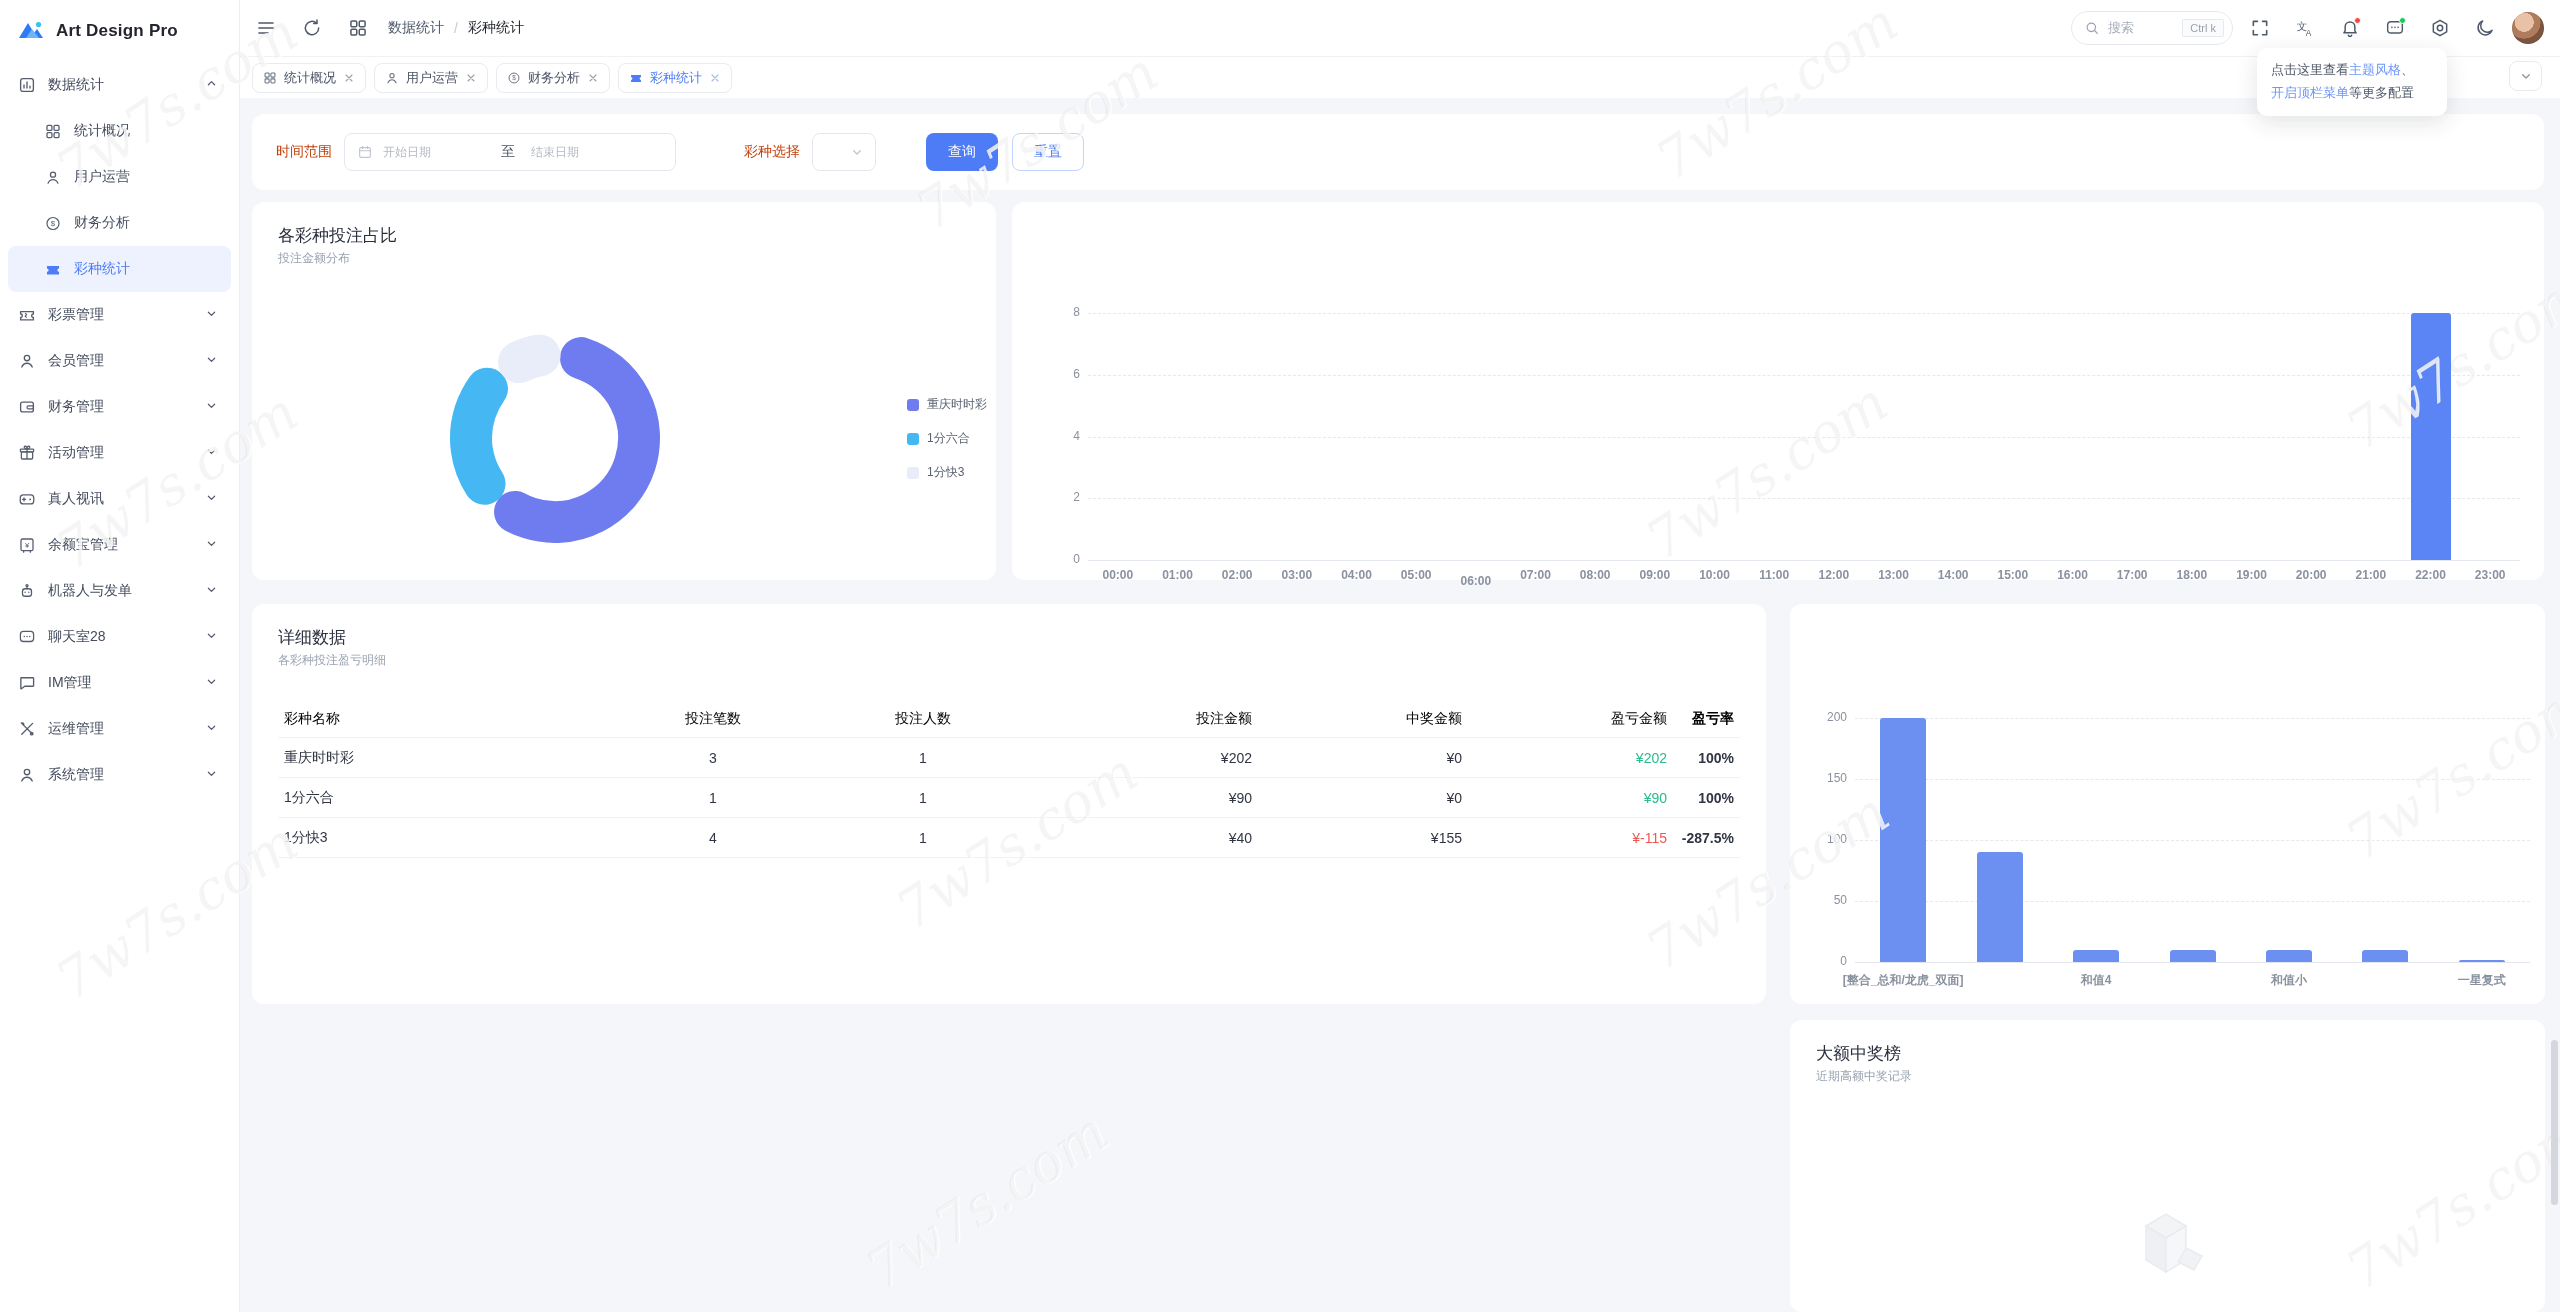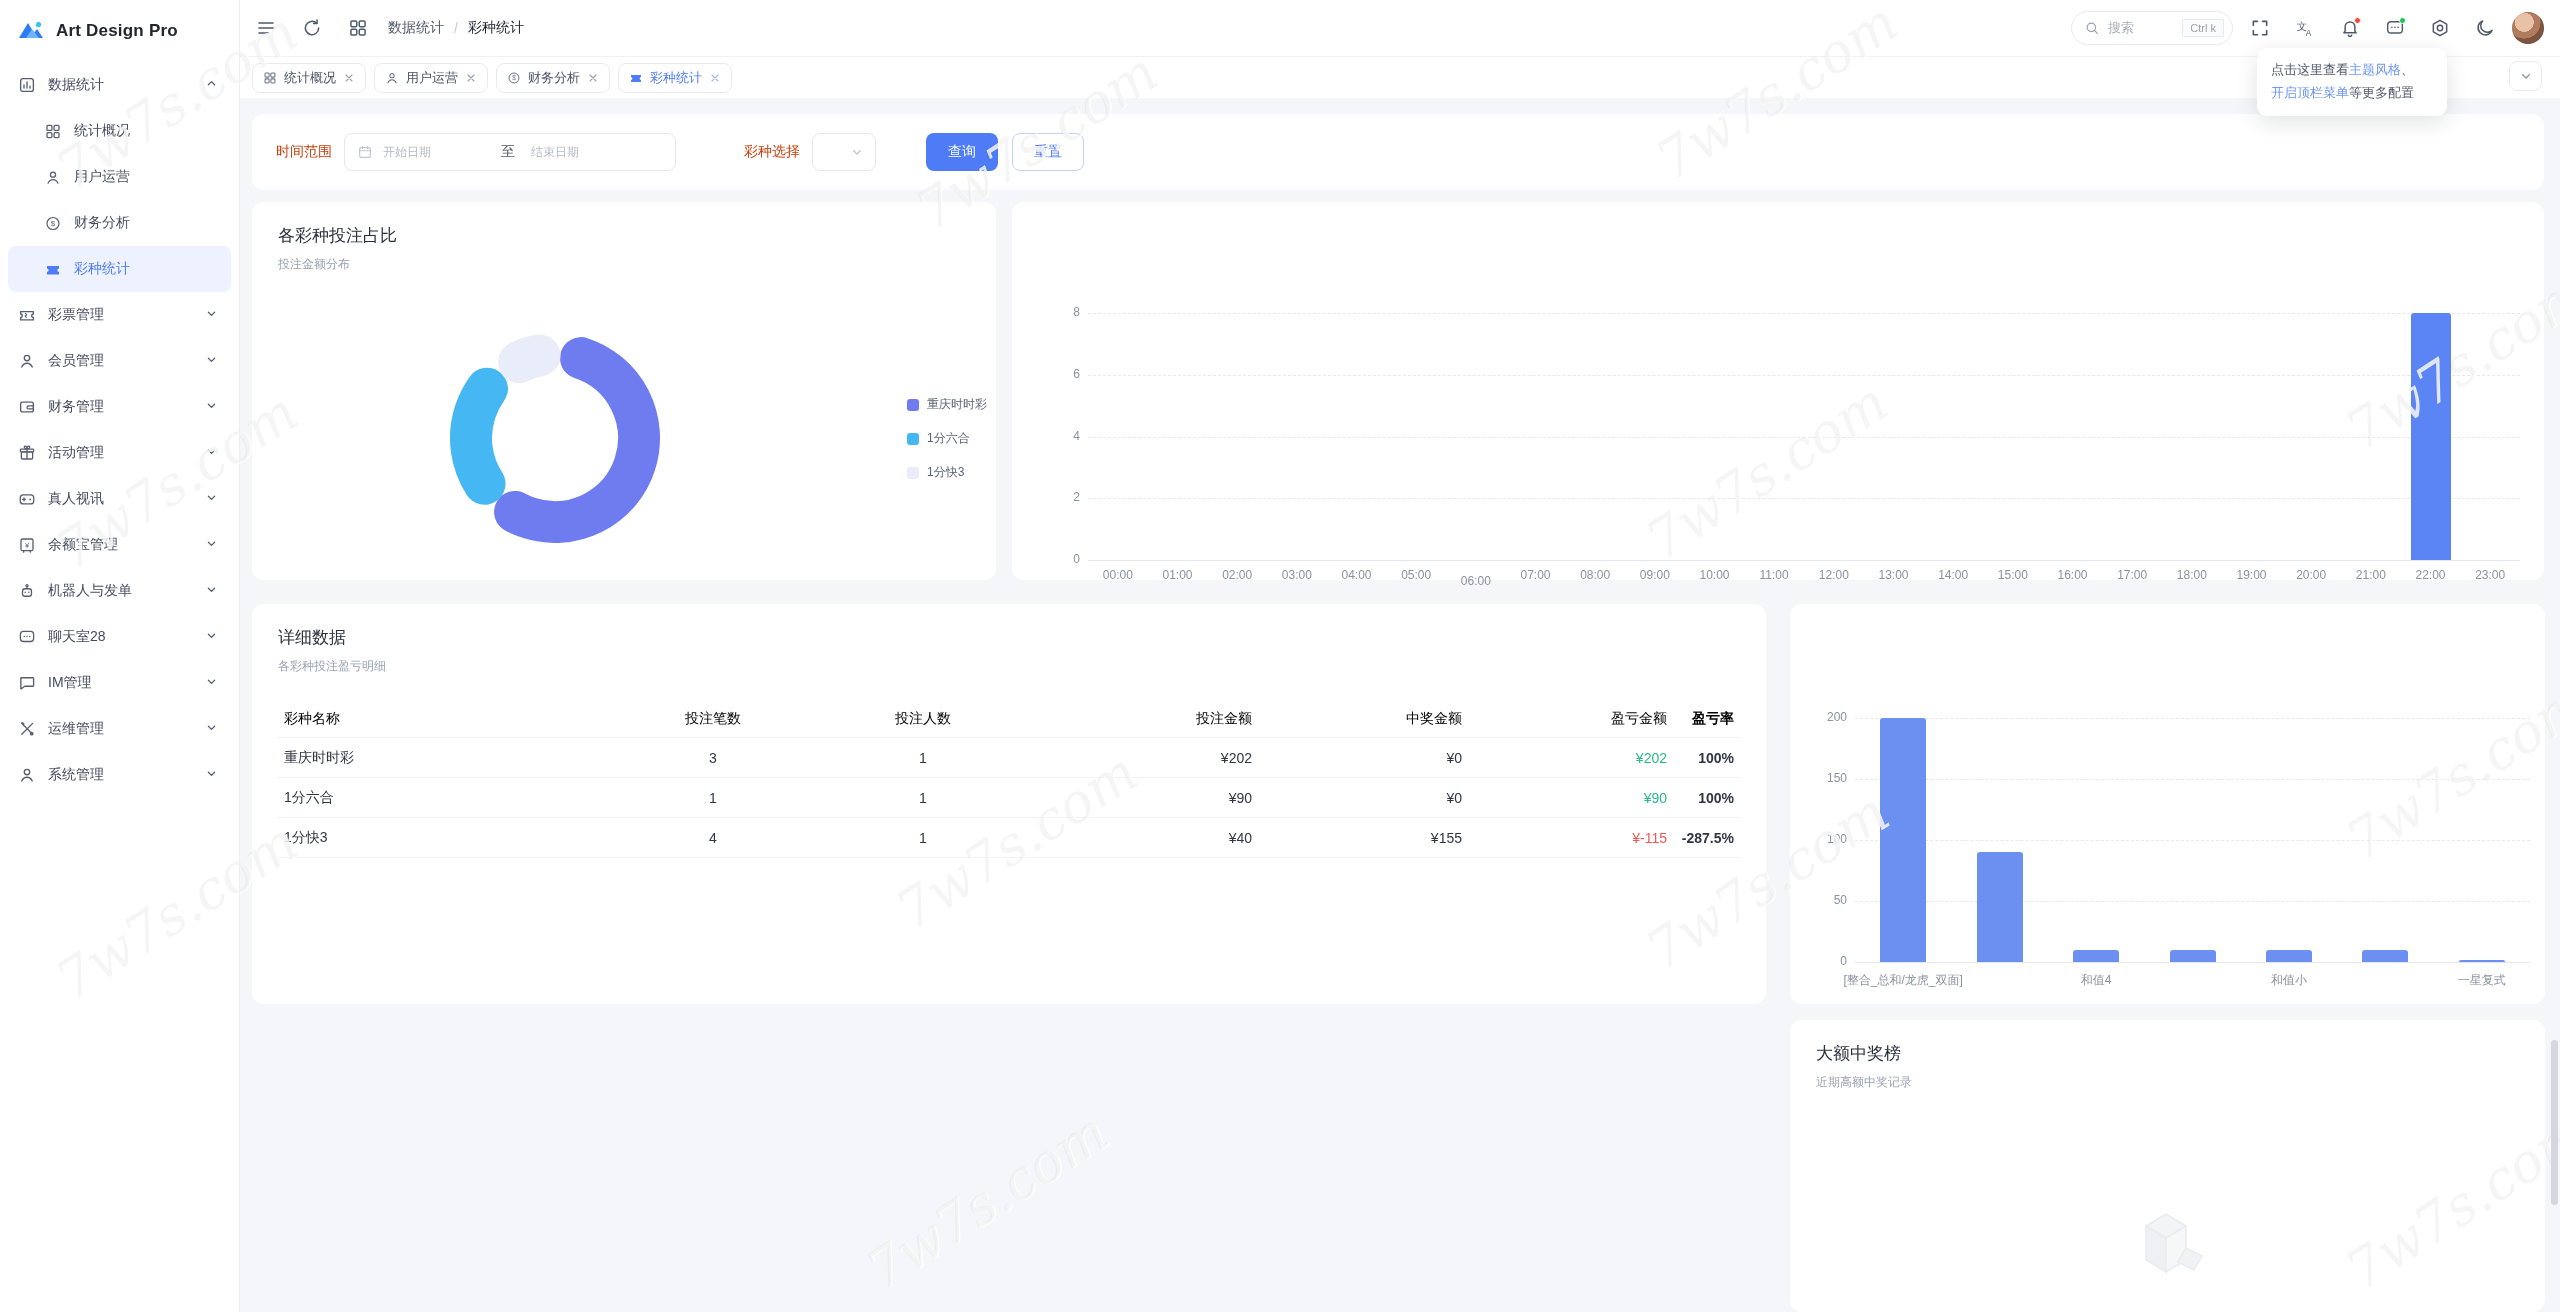--- a/index.html
+++ b/index.html
@@ -46,21 +46,21 @@
   .tab.active .tx{color:#a4b8ef;}
   #tab-more{position:absolute;right:18px;top:4px;width:33px;height:30px;border:1px solid #e9ebf0;border-radius:8px;display:flex;align-items:center;justify-content:center;color:#8f96a3;background:#fff;cursor:pointer;}
 
   
   #setup-tip{position:absolute;left:2257px;top:48px;width:190px;background:#fff;border-radius:10px;box-shadow:0 6px 22px rgba(31,35,41,.13);padding:11px 14px;font-size:13px;line-height:1.75;color:#4e5969;z-index:40;}
   #setup-tip a{color:#6e96f8;text-decoration:none;cursor:pointer;}
 
   
   .card{position:absolute;background:#fff;border-radius:12px;}
   .card-title{font-size:17px;color:#2a2f3d;font-weight:500;}
-  .card-sub{font-size:12px;color:#9aa3b2;margin-top:9px;}
+  .card-sub{font-size:12px;color:#9aa3b2;margin-top:3px;}
   .card-head{padding:22px 26px 0;}
   #card-filter{left:252px;top:114px;width:2292px;height:76px;display:flex;align-items:center;padding:0 16px;}
   #card-donut{left:252px;top:202px;width:744px;height:378px;}
   #card-hours{left:1012px;top:202px;width:1532px;height:378px;}
   #card-table{left:252px;top:604px;width:1514px;height:400px;}
   #card-hot{left:1790px;top:604px;width:755px;height:400px;}
   #card-prize{left:1790px;top:1020px;width:755px;height:292px;}
 
   
   .f-label{font-size:14px;color:#c2410c;margin:0 12px 0 8px;}
@@ -71,21 +71,21 @@
   #date-range .to{font-size:14px;color:#4e5969;padding:0 6px;}
   #lottery-select{width:64px;height:38px;border:1px solid #e4e7ed;border-radius:8px;display:flex;align-items:center;justify-content:flex-end;padding-right:10px;color:#c0c6cf;cursor:pointer;background:#fff;margin-right:22px;}
   .btn{height:38px;border-radius:8px;font-size:14px;padding:0 21px;display:flex;align-items:center;cursor:pointer;border:1px solid transparent;}
   #btn-query{background:#4e7cf6;color:#fff;margin-left:28px;}
   #btn-reset{background:#fff;color:#4e7cf6;border-color:#c3d3fc;margin-left:14px;}
 
   
   .grid-line{position:absolute;border-top:1px dashed #e6e8ee;}
   .grid-line.zero{border-top:1px solid #e3e6ec;}
   .ytick{position:absolute;font-size:12px;color:#8a919f;text-align:right;width:36px;}
-  .xtick{position:absolute;font-size:12px;color:#8a919f;text-align:center;}
+  .xtick{position:absolute;font-size:12px;color:#8a919f;text-align:center;font-weight:bold;}
   .vbar{position:absolute;border-radius:3px 3px 0 0;}
   .legend-item{position:absolute;display:flex;align-items:center;gap:8px;font-size:12px;color:#5a6372;cursor:pointer;}
   .legend-sw{width:12px;height:12px;border-radius:3px;}
 
   
   #dtable{position:absolute;left:26px;right:26px;top:96px;font-size:14px;}
   .trow{display:flex;align-items:center;height:40px;border-bottom:1px solid #f0f2f5;}
   .trow.head{color:#000000;height:38px;}
   .trow .c{padding:0 6px;}
   .trow .c0{width:330px;text-align:left;}

